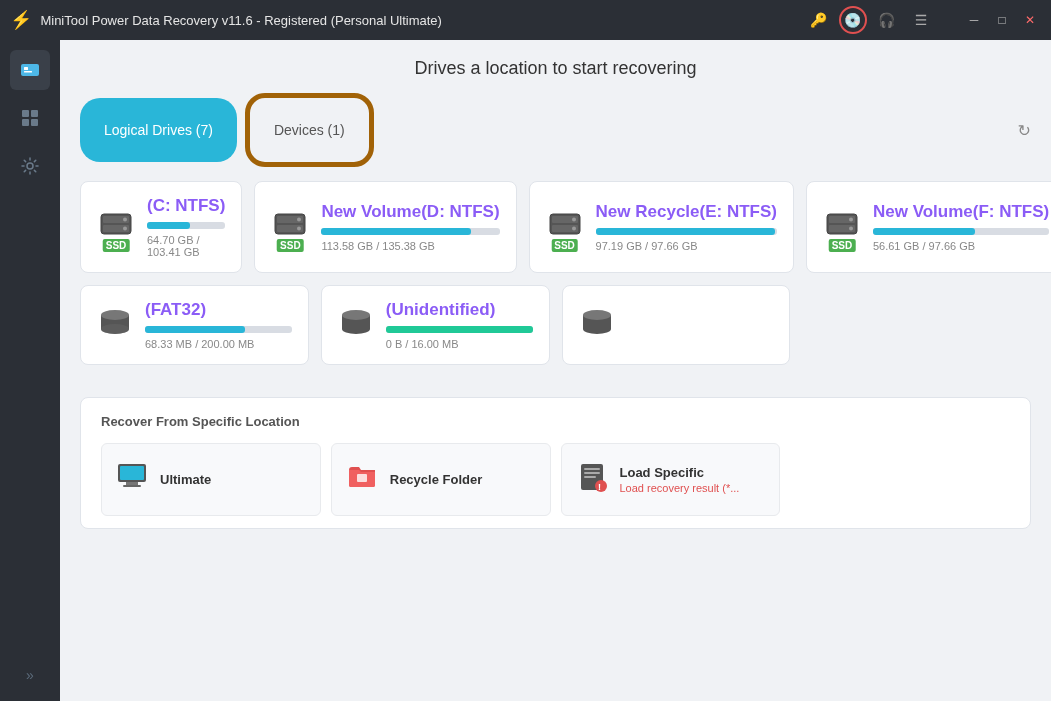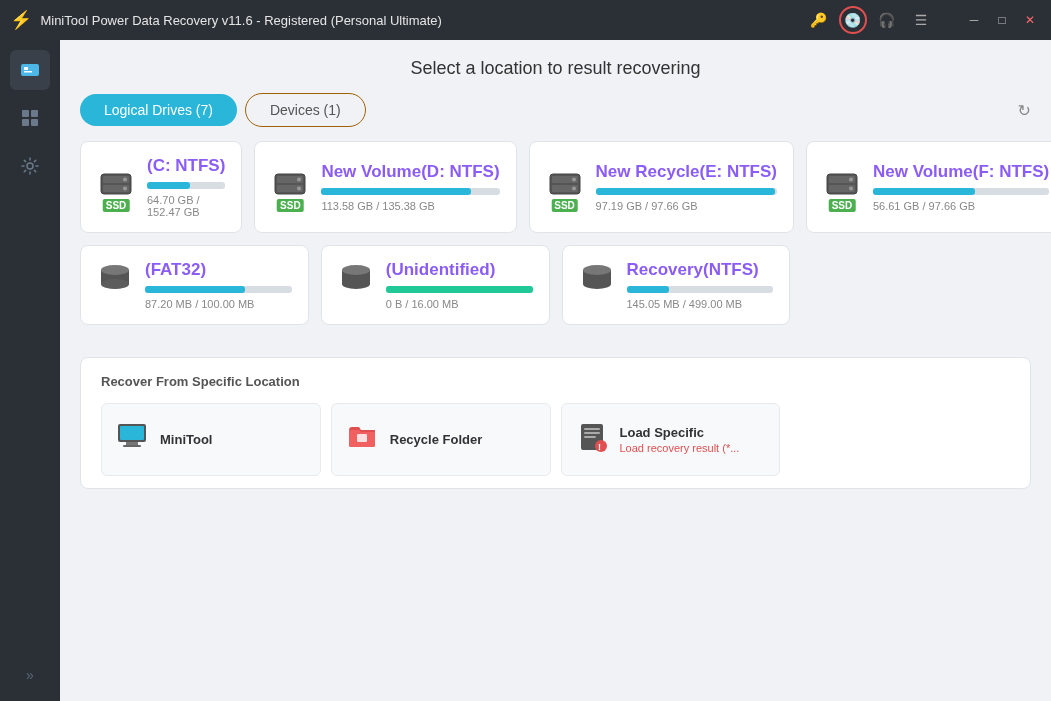--- a/index.html
+++ b/index.html
@@ -73,28 +73,28 @@
 
     
     #tab-bar {
       display: flex;
       align-items: center;
       padding: 0 20px;
       margin-bottom: 14px;
       flex-shrink: 0;
     }
     .tab {
-      padding: 8px 24px;
+      padding: 24px 24px;
       font-size: 14px;
       cursor: pointer;
       border-radius: 20px;
       font-weight: 500;
     }
     .tab.active { background: #29b6d8; color: #fff; }
-    .tab.inactive { background: transparent; color: #555; border: 1px solid #a16207; margin-left: 8px; }
+    .tab.inactive { background: transparent; color: #555; border: 5px solid #a16207; margin-left: 8px; }
     .tab-refresh {
       margin-left: auto;
       color: #888;
       cursor: pointer;
       font-size: 16px;
     }
 
     
     #drive-grid {
       display: grid;
@@ -138,20 +138,21 @@
       gap: 12px;
       padding: 0 20px;
       margin-top: 12px;
       flex-shrink: 0;
     }
     .drive-card-wide {
       background: #fff;
       border-radius: 8px;
       padding: 14px 16px;
       display: flex;
+      align-items: center;
       gap: 12px;
       border: 1px solid #e0e4ea;
       cursor: pointer;
     }
 
     
     #specific-section {
       margin: 32px 20px 0;
       background: #fff;
       border-radius: 8px;
@@ -227,21 +228,21 @@
         <circle cx="10" cy="10" r="3" stroke="#6a7a8a" stroke-width="1.5"></circle>
         <path d="M10 2v2M10 16v2M2 10h2M16 10h2M4.22 4.22l1.42 1.42M14.36 14.36l1.42 1.42M4.22 15.78l1.42-1.42M14.36 5.64l1.42-1.42" stroke="#6a7a8a" stroke-width="1.5" stroke-linecap="round"></path>
       </svg>
     </div>
     <div class="sidebar-spacer"></div>
     <div class="sidebar-arrow">»</div>
   </div>
 
   <div id="content">
     <div id="content-header">
-      <span>Select a location to result recovering</span>
+      <span>Drives a location to start recovering</span>
     </div>
 
     <div id="tab-bar">
       <div class="tab active">Logical Drives (7)</div>
       <div class="tab inactive">Devices (1)</div>
       <div class="tab-refresh" title="Refresh">↻</div>
     </div>
 
     <div id="drive-grid">
 
@@ -254,21 +255,21 @@
             <circle cx="28" cy="13.5" r="2" fill="#999"></circle>
             <circle cx="28" cy="22.5" r="2" fill="#999"></circle>
           </svg>
           <span class="ssd-badge">SSD</span>
         </div>
         <div class="drive-info">
           <div class="drive-name">(C: NTFS)</div>
           <div class="drive-bar-bg">
               <div class="drive-bar-fill" style="width:55%"></div>
             </div>
-          <div class="drive-size">64.70 GB / 152.47 GB</div>
+          <div class="drive-size">64.70 GB / 103.41 GB</div>
         </div>
       </div>
 
       <div class="drive-card">
         <div class="drive-icon-wrap">
           <svg class="drive-icon-svg" viewBox="0 0 38 38">
             <rect x="4" y="8" width="30" height="20" rx="3" fill="#555" stroke="#444" stroke-width="1"></rect>
             <rect x="6" y="10" width="26" height="7" rx="1" fill="#666"></rect>
             <rect x="6" y="19" width="26" height="7" rx="1" fill="#666"></rect>
             <circle cx="28" cy="13.5" r="2" fill="#999"></circle>
@@ -336,21 +337,21 @@
             <rect x="4" y="10" width="28" height="14" fill="#555"></rect>
             <ellipse cx="18" cy="10" rx="14" ry="5" fill="#777"></ellipse>
             <ellipse cx="18" cy="24" rx="14" ry="5" fill="#666" opacity="0.5"></ellipse>
           </svg>
         </div>
         <div class="drive-info">
           <div class="drive-name">(FAT32)</div>
           <div class="drive-bar-bg">
               <div class="drive-bar-fill" style="width:68%"></div>
             </div>
-          <div class="drive-size">87.20 MB / 100.00 MB</div>
+          <div class="drive-size">68.33 MB / 200.00 MB</div>
         </div>
       </div>
 
       <div class="drive-card-wide">
         <div class="drive-icon-wrap">
           <svg width="36" height="36" viewBox="0 0 36 36">
             <ellipse cx="18" cy="24" rx="14" ry="5" fill="#555"></ellipse>
             <rect x="4" y="10" width="28" height="14" fill="#555"></rect>
             <ellipse cx="18" cy="10" rx="14" ry="5" fill="#777"></ellipse>
           </svg>
@@ -364,48 +365,41 @@
         </div>
       </div>
 
       <div class="drive-card-wide">
         <div class="drive-icon-wrap">
           <svg width="36" height="36" viewBox="0 0 36 36">
             <ellipse cx="18" cy="24" rx="14" ry="5" fill="#555"></ellipse>
             <rect x="4" y="10" width="28" height="14" fill="#555"></rect>
             <ellipse cx="18" cy="10" rx="14" ry="5" fill="#777"></ellipse>
           </svg>
-        </div>
-        <div class="drive-info">
-          <div class="drive-name">Recovery(NTFS)</div>
-          <div class="drive-bar-bg">
-              <div class="drive-bar-fill" style="width:29%"></div>
-            </div>
-          <div class="drive-size">145.05 MB / 499.00 MB</div>
         </div>
       </div>
 
       <div style="background:transparent;"></div>
 
     </div>
 
     <div id="specific-section">
       <div class="section-title">Recover From Specific Location</div>
       <div class="location-grid">
 
         <div class="location-card">
           <div class="location-icon">
             <svg width="32" height="32" viewBox="0 0 32 32">
               <rect x="2" y="4" width="28" height="18" rx="2" fill="#555"></rect>
               <rect x="4" y="6" width="24" height="14" rx="1" fill="#29b6d8"></rect>
               <rect x="10" y="22" width="12" height="3" fill="#777"></rect>
               <rect x="7" y="25" width="18" height="2" rx="1" fill="#666"></rect>
             </svg>
           </div>
-          <div class="location-label">MiniTool</div>
+          <div class="location-label">Ultimate</div>
         </div>
 
 
         <div class="location-card">
           <div class="location-icon">
             <svg width="32" height="32" viewBox="0 0 32 32">
               <path d="M3 10 Q3 7 6 7 L13 7 L15 10 L29 10 Q29 10 29 12 L29 25 Q29 27 27 27 L5 27 Q3 27 3 25 Z" fill="#e05050"></path>
               <path d="M3 10 L3 25 Q3 27 5 27 L27 27 Q29 27 29 25 L29 12 L15 12 L13 10 Z" fill="#f06060"></path>
               <rect x="11" y="14" width="10" height="8" rx="1" fill="#fff" opacity="0.8"></rect>
             </svg>

